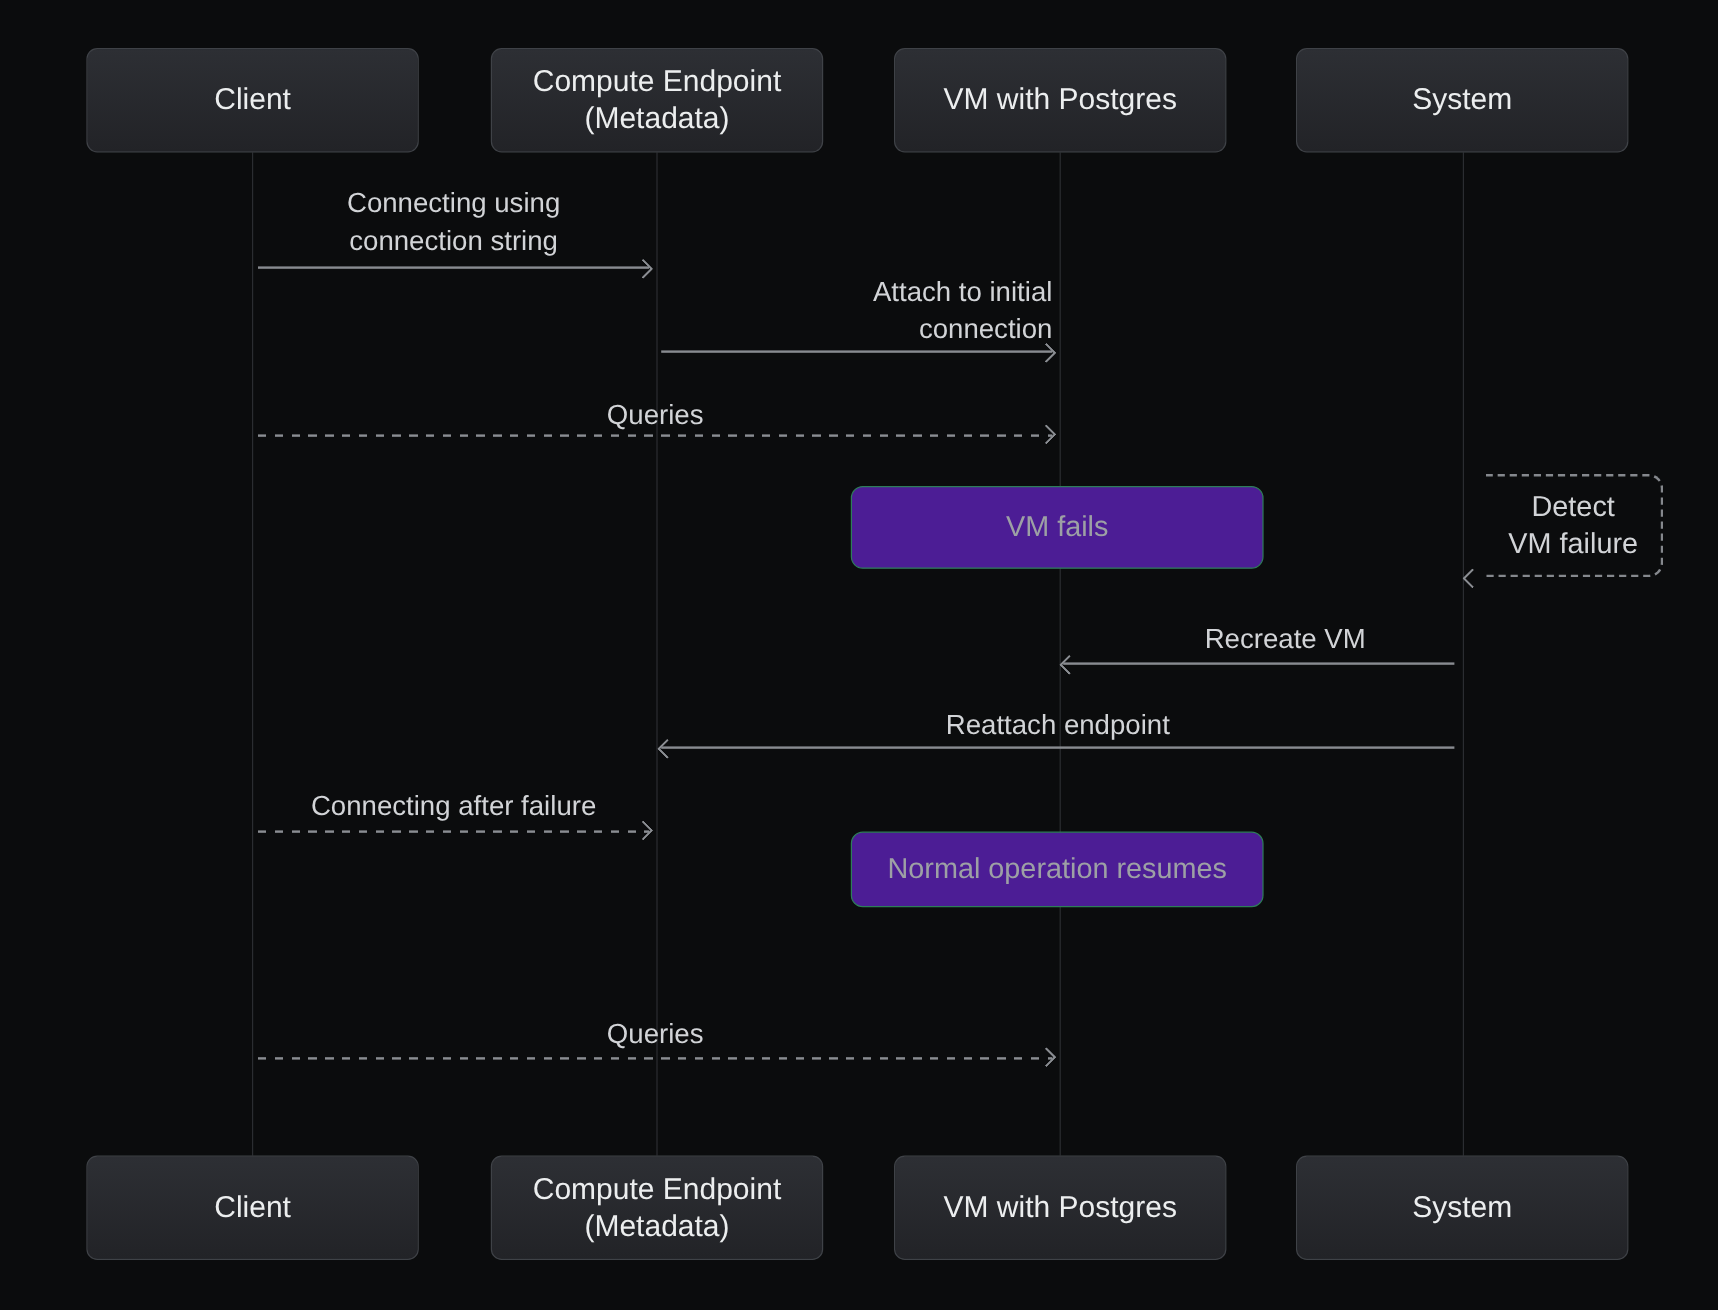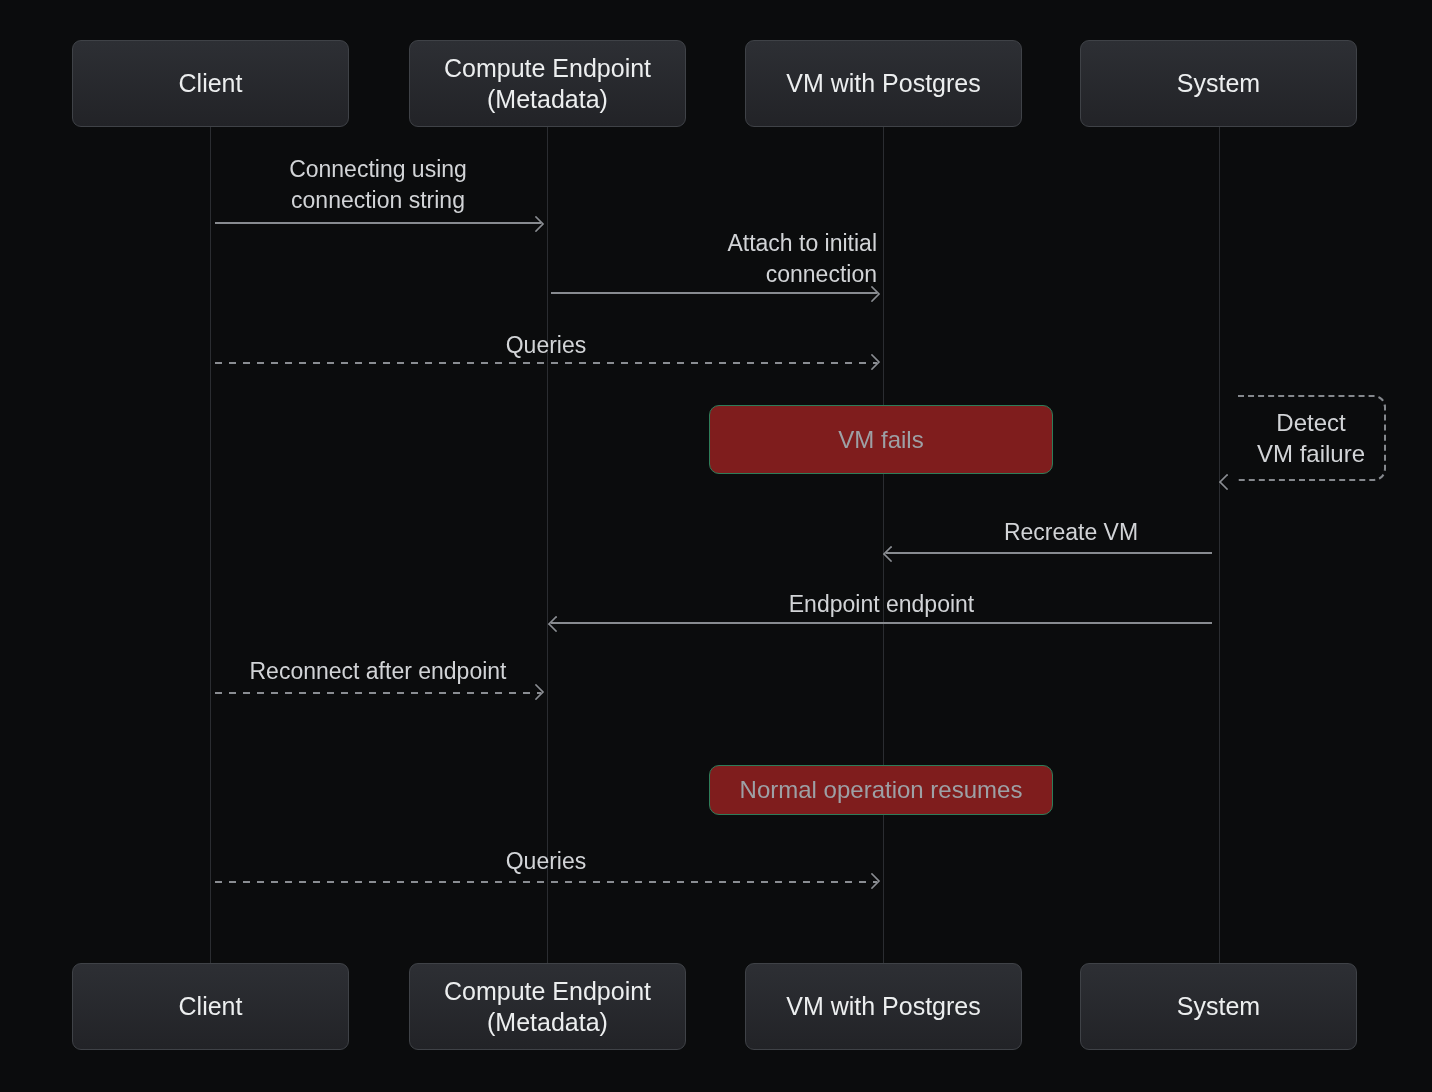--- a/index.html
+++ b/index.html
@@ -63,21 +63,21 @@
     height: 10px;
     border-top: 2.5px solid #8a8d92;
     border-right: 2.5px solid #8a8d92;
     border-radius: 1px;
   }
   .chev.right { right: -1px; top: -6px; transform: rotate(45deg); }
   .chev.left  { left: -1px;  top: -6px; transform: rotate(-135deg); }
   .note {
     position: absolute;
     box-sizing: border-box;
-    background: #7f1d1d;
+    background: #4c1d95;
     border: 1.5px solid #2e7d59;
     border-radius: 10px;
     display: flex;
     align-items: center;
     justify-content: center;
     text-align: center;
     color: #9da0a5;
     font-size: 24px;
   }
   .self-loop {
@@ -149,31 +149,31 @@
     <span>Detect
 VM failure</span>
   </div>
   <span class="chev left self-chev" style="left:1221px; top:476px;"></span>
 
   <div class="msg-label" style="left:908px; top:517px; width:326px;">Recreate VM</div>
   <div class="line" style="left:886px; top:552px; width:326px;">
     <span class="chev left"></span>
   </div>
 
-  <div class="msg-label" style="left:551px; top:589px; width:661px;">Endpoint endpoint</div>
+  <div class="msg-label" style="left:551px; top:589px; width:661px;">Reattach endpoint</div>
   <div class="line" style="left:551px; top:622px; width:661px;">
     <span class="chev left"></span>
   </div>
 
-  <div class="msg-label" style="left:215px; top:656px; width:326px;">Reconnect after endpoint</div>
+  <div class="msg-label" style="left:215px; top:656px; width:326px;">Connecting after failure</div>
   <div class="line dashed" style="left:215px; top:692px; width:326px;">
     <span class="chev right"></span>
   </div>
 
-  <div class="note" style="left:709px; top:765px; width:344px; height:50px;align-items:center;">
+  <div class="note" style="left:709px; top:693px; width:344px; height:63px;align-items:center;">
     <span>Normal operation resumes</span>
   </div>
 
   <div class="msg-label" style="left:215px; top:846px; width:662px;">Queries</div>
   <div class="line dashed" style="left:215px; top:881px; width:662px;">
     <span class="chev right"></span>
   </div>
 
   <div class="actor" style="left:72px; top:963px;">
     <span>Client</span>

